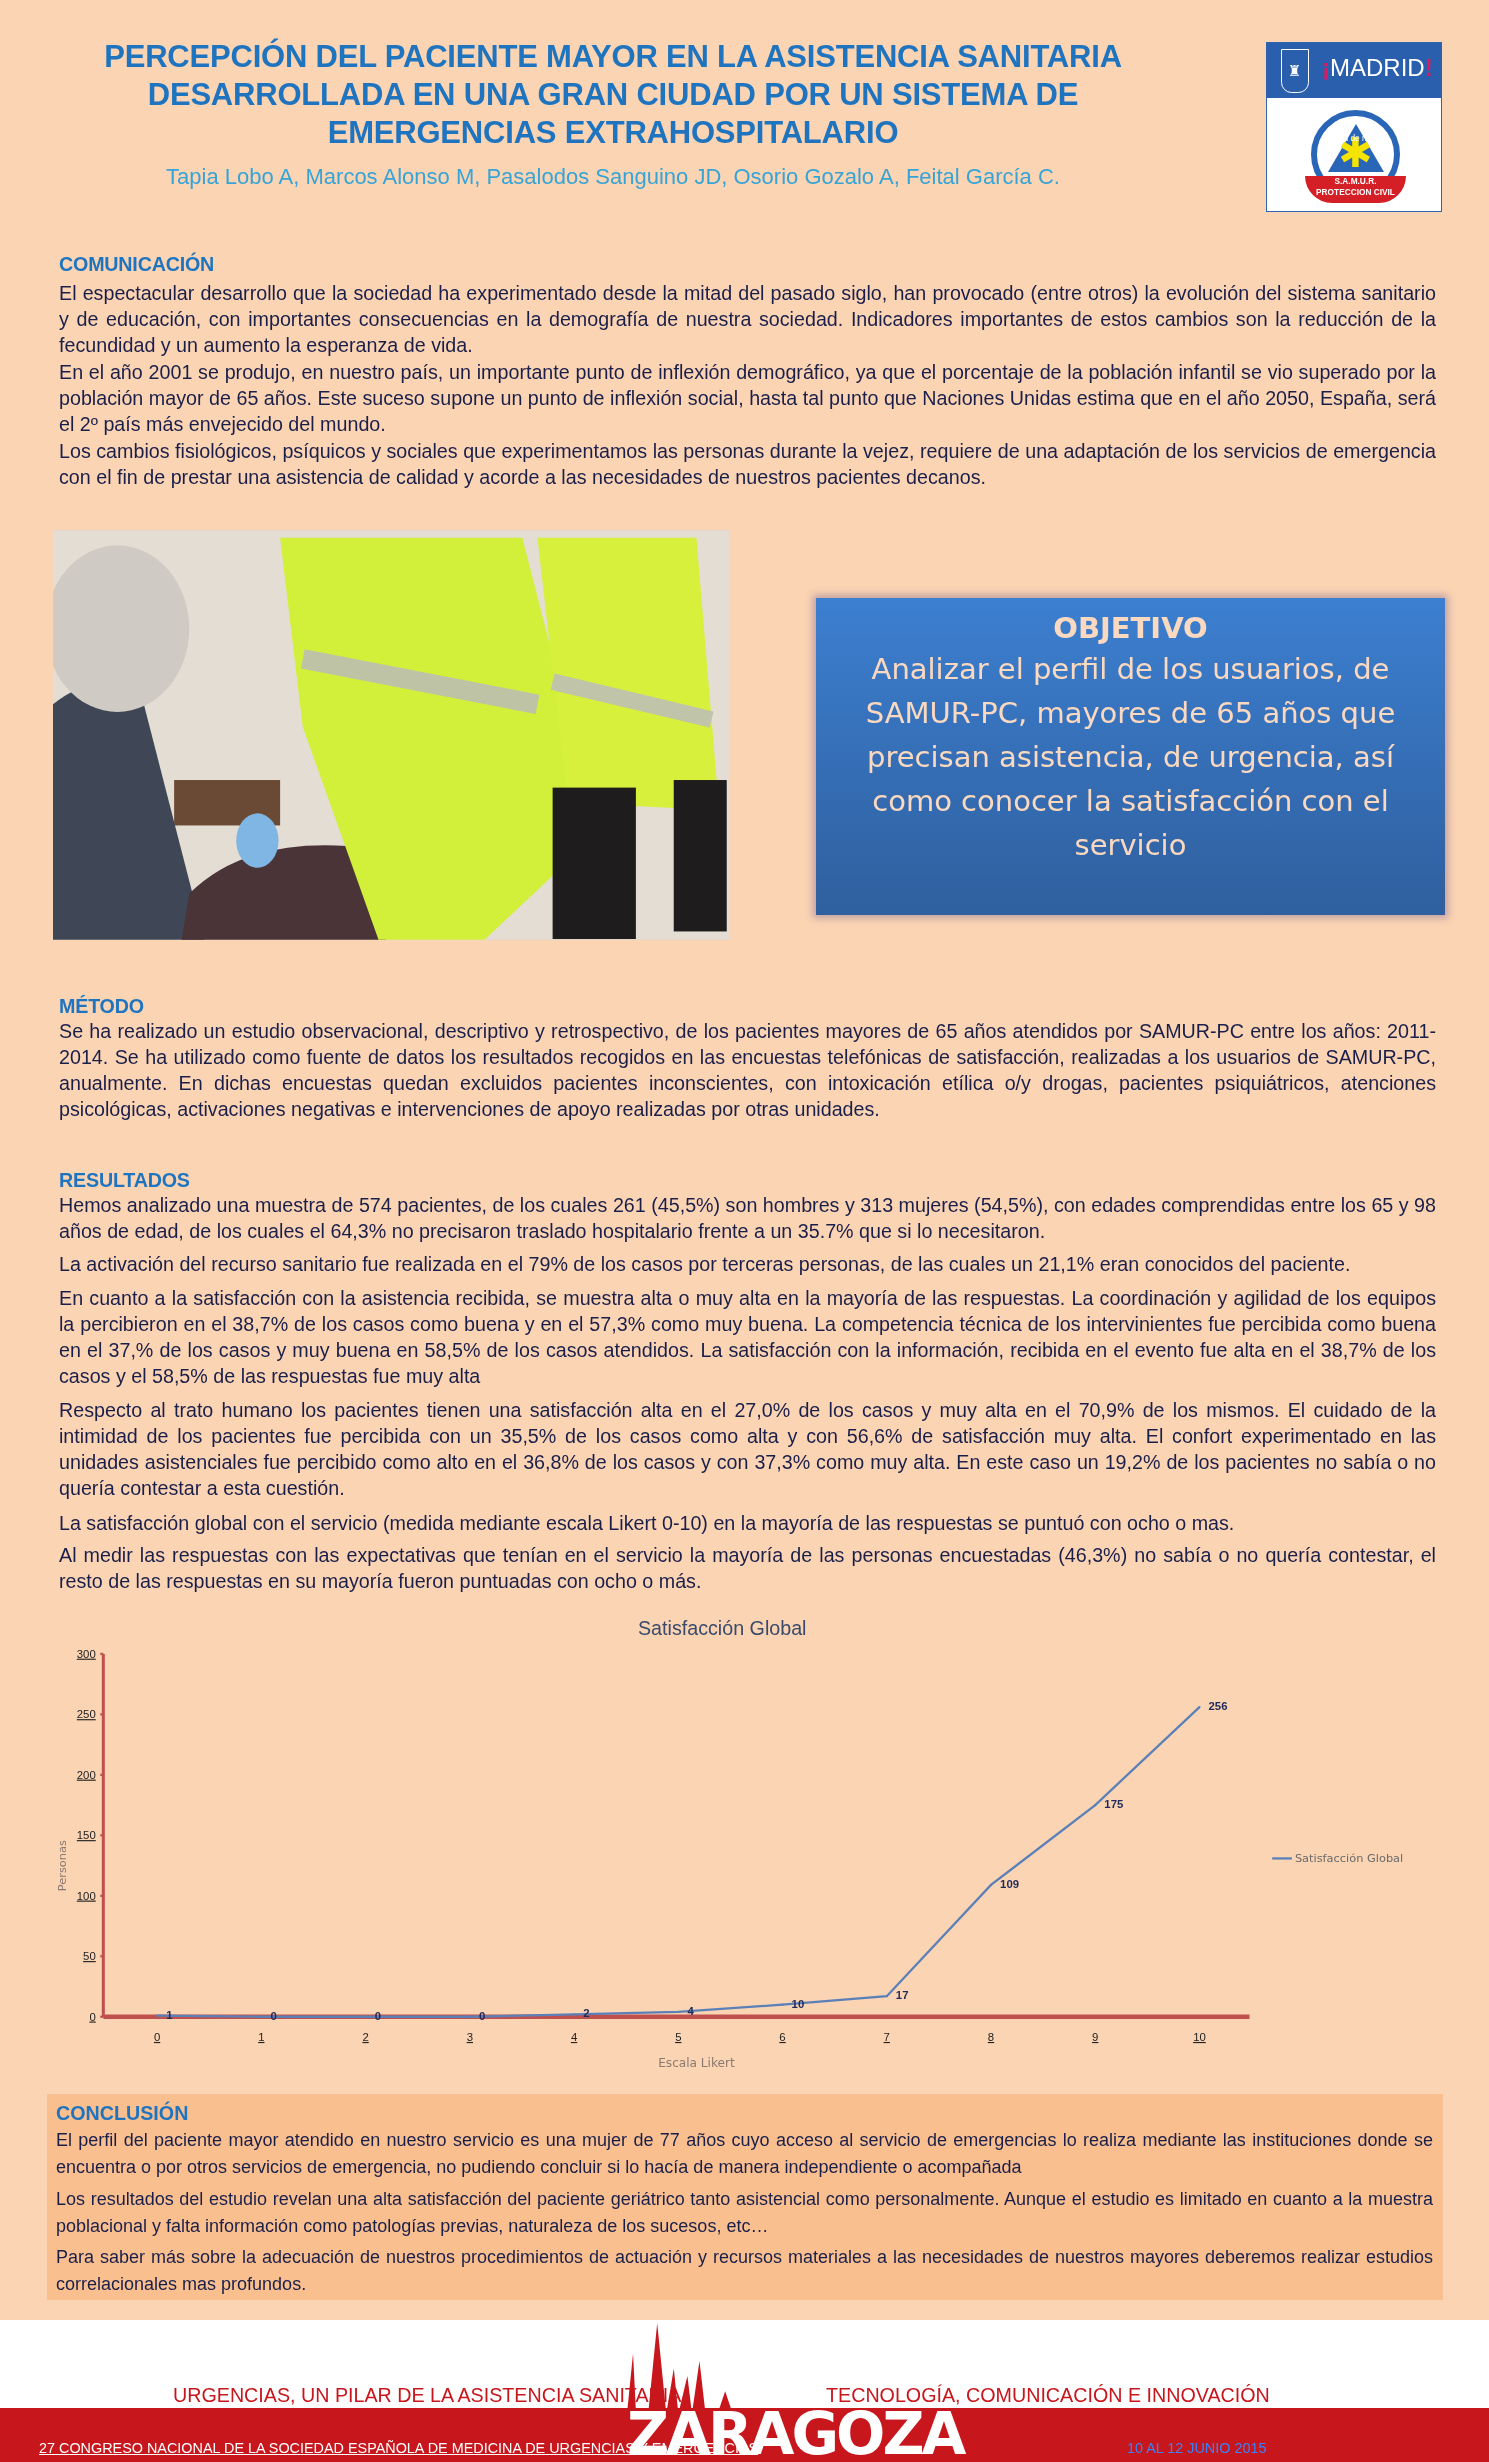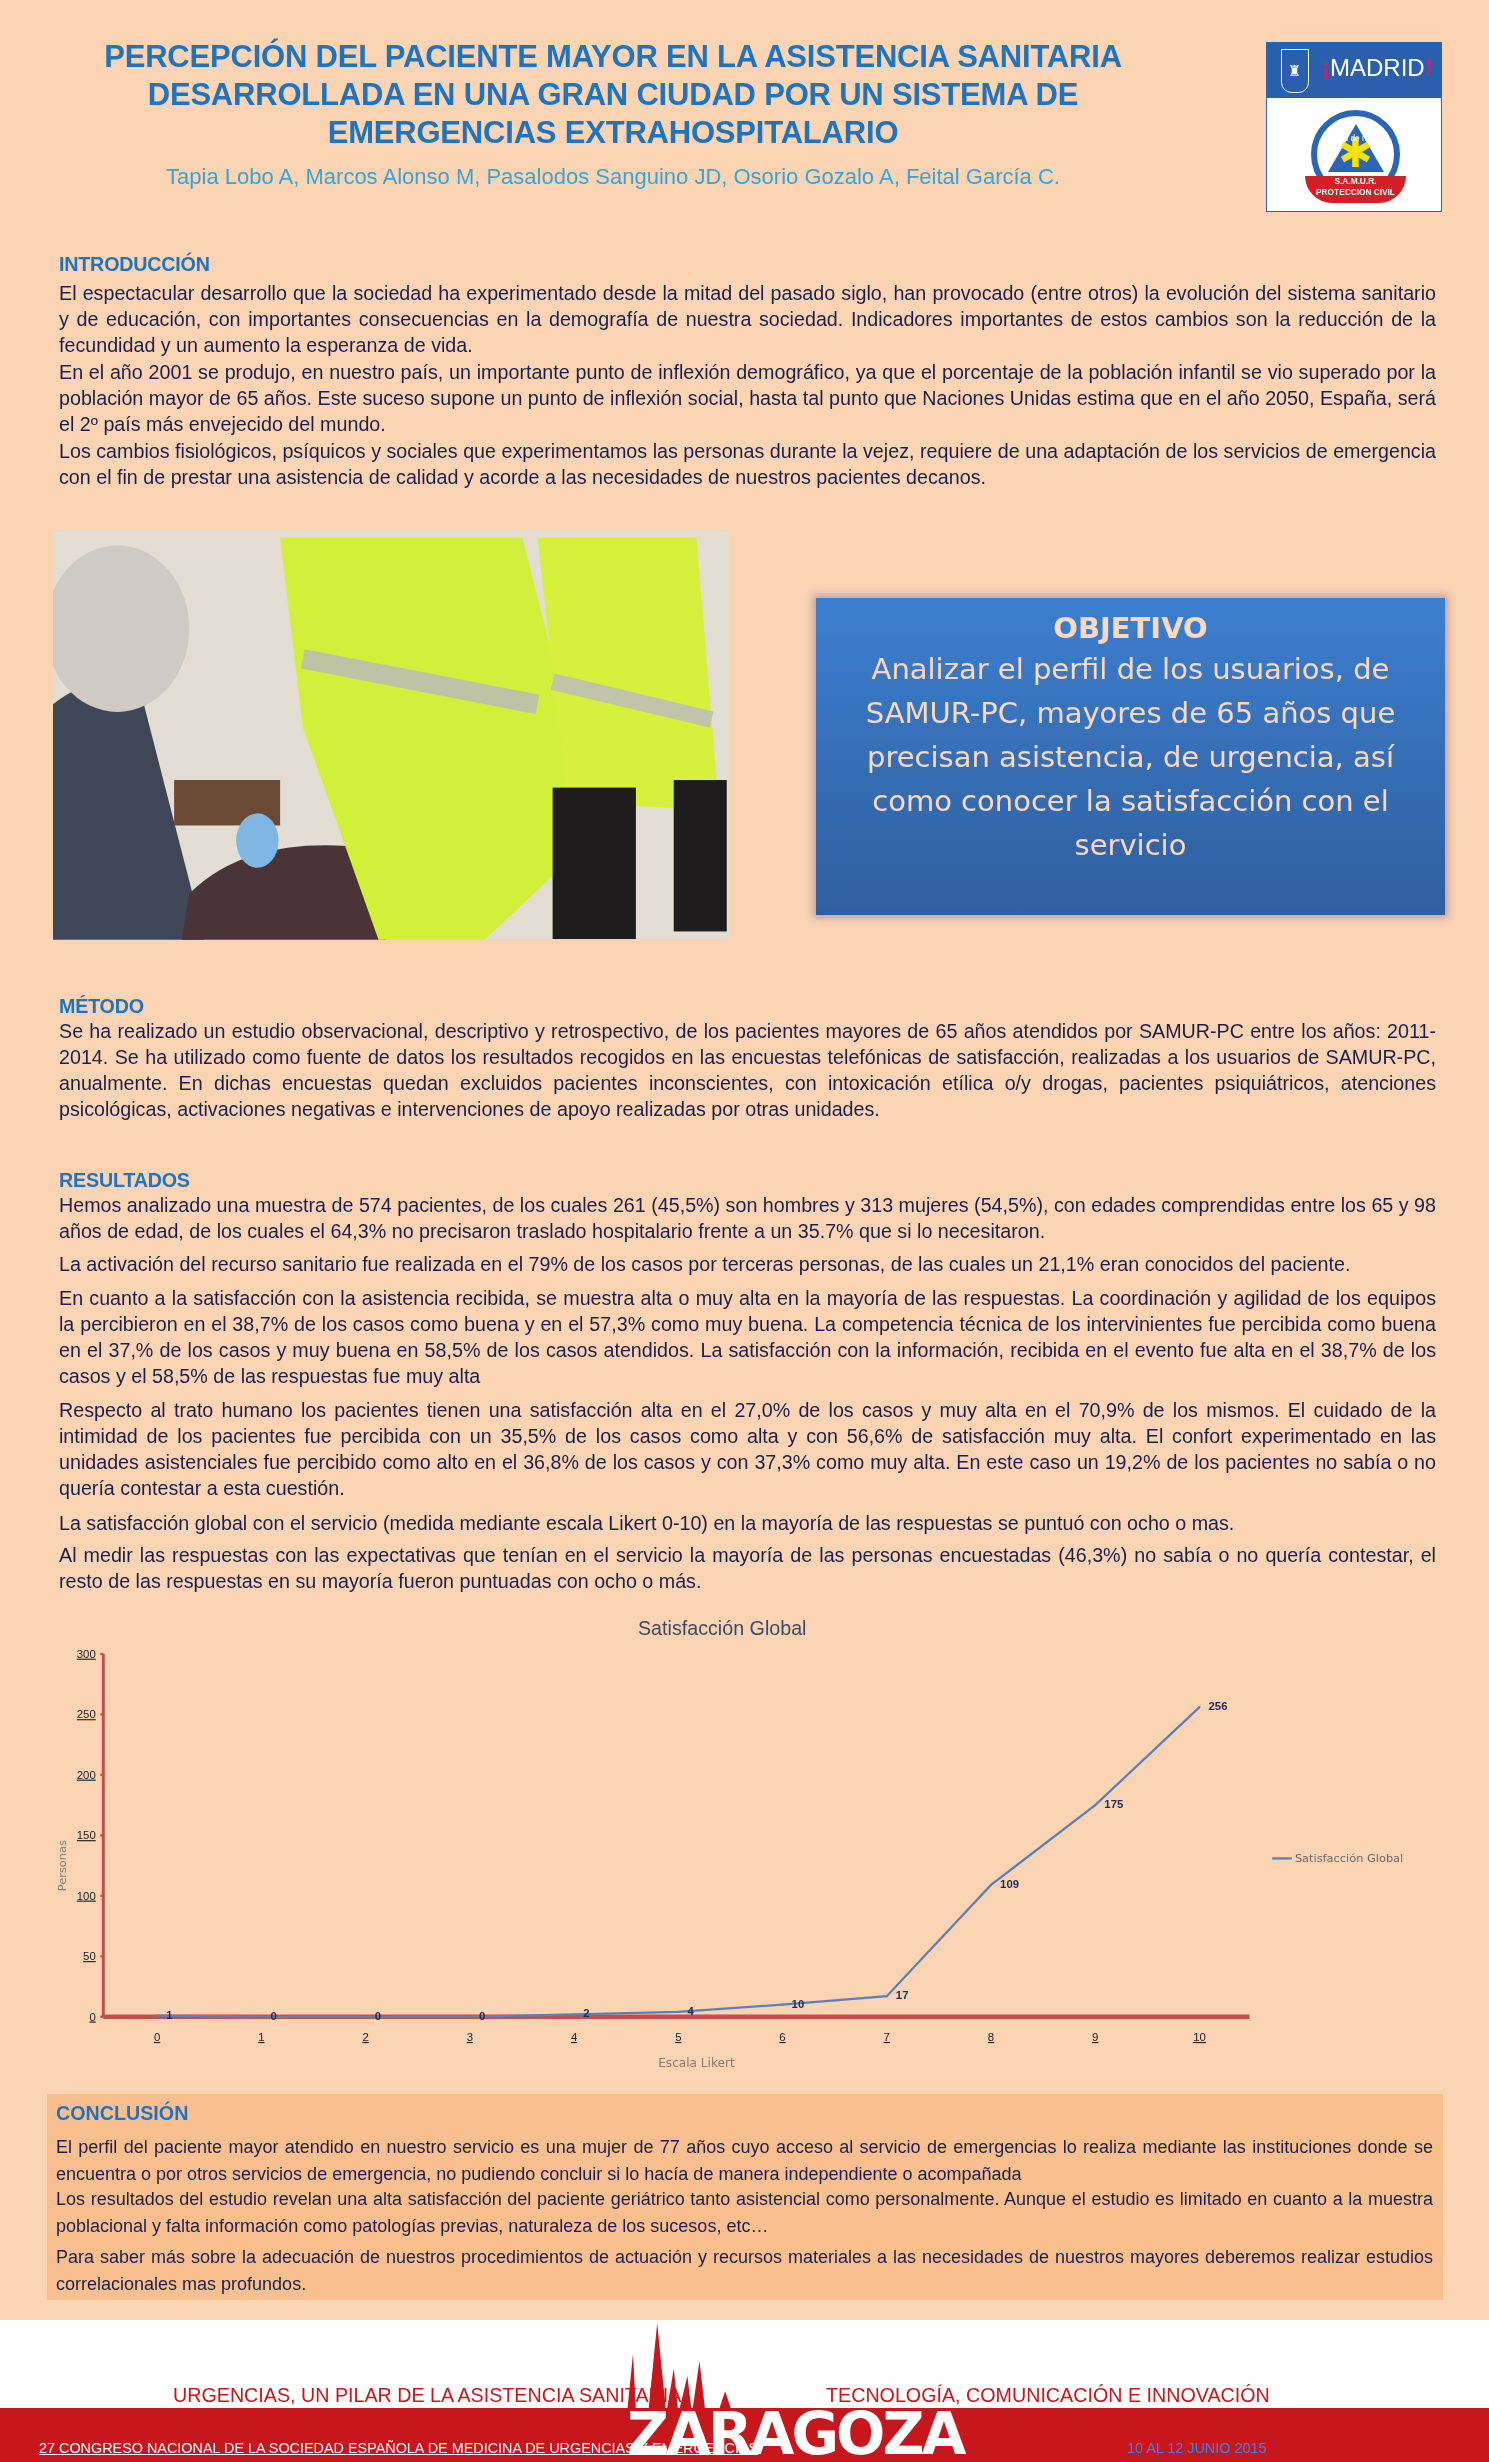--- a/index.html
+++ b/index.html
@@ -55,21 +55,21 @@
     <div class="tri"></div>
     <div class="star">✱</div>
   </div>
   <div class="samur-arc">ciudad de madrid</div>
   <div class="samur-ribbon">
     <div>S.A.M.U.R.</div>
     <div>PROTECCION CIVIL</div>
   </div>
 </div>
 
-<h2 class="sec" style="left:59px; top:253px;">INTRODUCCIÓN</h2>
+<h2 class="sec" style="left:59px; top:253px;">COMUNICACIÓN</h2>
 <p class="para" style="top:280px;">El espectacular desarrollo que la sociedad ha experimentado desde la mitad del pasado siglo, han provocado (entre otros) la evolución del sistema sanitario y de educación, con importantes consecuencias en la demografía de nuestra sociedad. Indicadores importantes de estos cambios son la reducción de la fecundidad y un aumento la esperanza de vida.</p>
 <p class="para" style="top:359px;">En el año 2001 se produjo, en nuestro país, un importante punto de inflexión demográfico, ya que el porcentaje de la población infantil se vio superado por la población mayor de 65 años. Este suceso supone un punto de inflexión social, hasta tal punto que Naciones Unidas estima que en el año 2050, España, será el 2º país más envejecido del mundo.</p>
 <p class="para" style="top:438px;">Los cambios fisiológicos, psíquicos y sociales que experimentamos las personas durante la vejez, requiere de una adaptación de los servicios de emergencia con el fin de prestar una asistencia de calidad y acorde a las necesidades de nuestros pacientes decanos.</p>
 
 <div class="abs photo">
   <svg width="676" height="410" viewBox="0 0 893 541">
     <rect width="893" height="541" fill="#e3ddd3"></rect>
     <rect x="160" y="330" width="140" height="60" fill="#6b4a35"></rect>
     <path d="M0 230 Q60 180 120 230 L200 541 L0 541 Z" fill="#3f4756"></path>
     <ellipse cx="85" cy="130" rx="95" ry="110" fill="#cfcac4"></ellipse>
@@ -165,21 +165,21 @@
       </g>
     <g id="chart-legend">
       <line id="legend-swatch" x1="1620" x2="1646" y1="333" y2="333" stroke="#5b80b8" stroke-width="3"></line>
       <text id="legend-text" font-size="15" fill="#6a6a6a" font-family="DejaVu Sans, sans-serif" x="1650" y="338">Satisfacción Global</text>
     </g>
   </svg>
 </div>
 
 <div class="abs concl">
   <h2>CONCLUSIÓN</h2>
-  <p style="top:40px;">El perfil del paciente mayor atendido en nuestro servicio es una mujer de 77 años cuyo acceso al servicio de emergencias lo realiza mediante las instituciones donde se encuentra o por otros servicios de emergencia, no pudiendo concluir si lo hacía de manera independiente o acompañada</p>
+  <p style="top:33px;">El perfil del paciente mayor atendido en nuestro servicio es una mujer de 77 años cuyo acceso al servicio de emergencias lo realiza mediante las instituciones donde se encuentra o por otros servicios de emergencia, no pudiendo concluir si lo hacía de manera independiente o acompañada</p>
   <p style="top:92px;">Los resultados del estudio revelan una alta satisfacción del paciente geriátrico tanto asistencial como personalmente. Aunque el estudio es limitado en cuanto a la muestra poblacional y falta información como patologías previas, naturaleza de los sucesos, etc…</p>
   <p style="top:150px;">Para saber más sobre la adecuación de nuestros procedimientos de actuación y recursos materiales a las necesidades de nuestros mayores deberemos realizar estudios correlacionales mas profundos.</p>
 </div>
 
 <div class="abs footer">
   <div class="band"></div>
   <svg class="cathedral" width="151" height="91" viewBox="0 0 200 120">
     <path d="M0 120 L8 40 L12 120 L28 120 L40 0 L52 120 L62 60 L68 120 L80 70 L86 120 L96 50 L104 120 L120 120 L130 90 L140 120 Z" fill="#c8161d"></path>
   </svg>
   <div class="city">ZARAGOZA</div>

